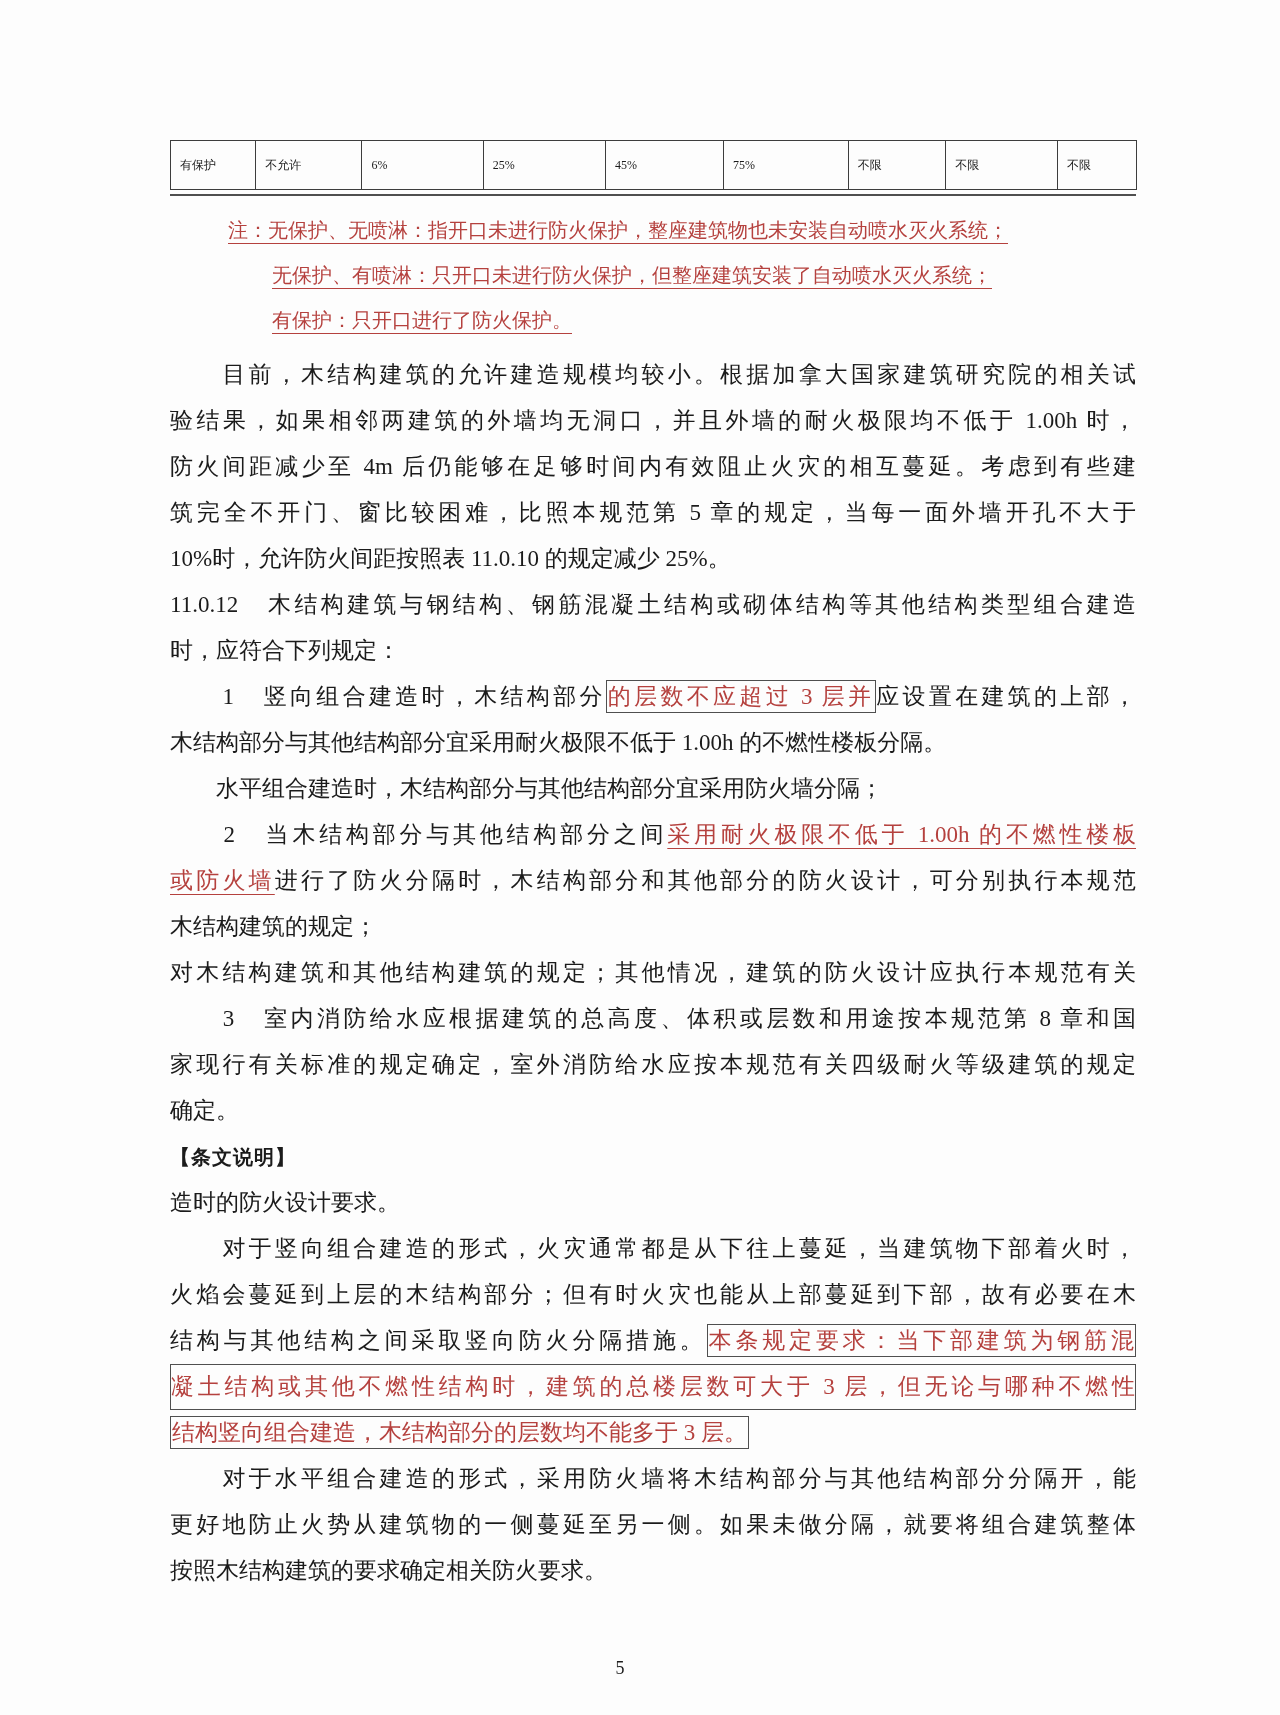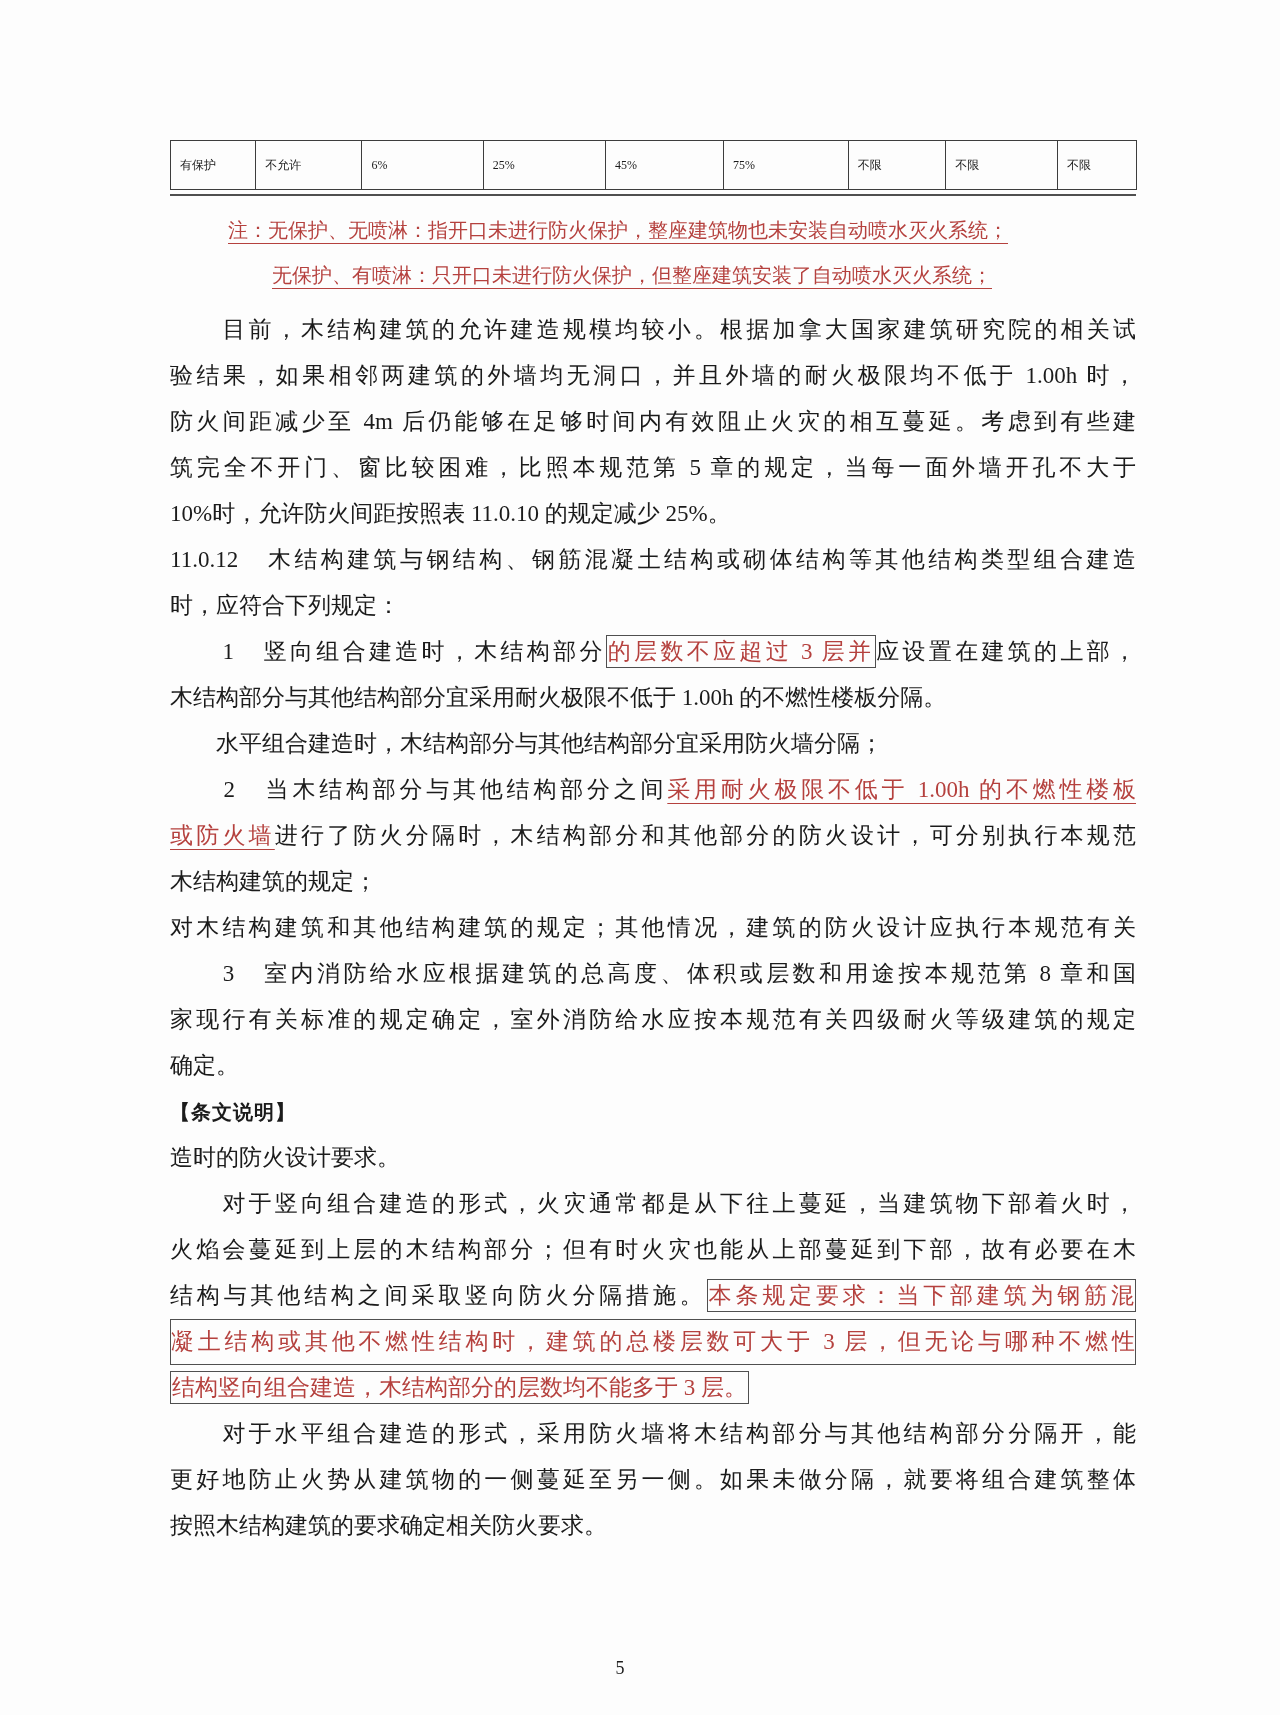--- a/index.html
+++ b/index.html
@@ -127,20 +127,21 @@
             <td style="width: 11.6%;">不限</td>
             <td style="width: 7.9%;">不限</td>
           </tr>
       </tbody>
     </table>
     <div class="tbl-underline"></div>
 
     <div class="notes" id="notes">
         <div class="note" style="padding-left: 58px;">注：无保护、无喷淋：指开口未进行防火保护，整座建筑物也未安装自动喷水灭火系统；</div>
         <div class="note" style="padding-left: 102px;">无保护、有喷淋：只开口未进行防火保护，但整座建筑安装了自动喷水灭火系统；</div>
+        <div class="note" style="padding-left: 102px;">有保护：只开口进行了防火保护。</div>
       </div>
 
     <div class="body-text" id="body-lines">
         <div class="bline fill"><span class="seg-n">　　目前，木结构建筑的允许建造规模均较小。根据加拿大国家建筑研究院的相关试</span></div>
         <div class="bline fill"><span class="seg-n">验结果，如果相邻两建筑的外墙均无洞口，并且外墙的耐火极限均不低于 1.00h 时，</span></div>
         <div class="bline fill"><span class="seg-n">防火间距减少至 4m 后仍能够在足够时间内有效阻止火灾的相互蔓延。考虑到有些建</span></div>
         <div class="bline fill"><span class="seg-n">筑完全不开门、窗比较困难，比照本规范第 5 章的规定，当每一面外墙开孔不大于</span></div>
         <div class="bline"><span class="seg-n">10%时，允许防火间距按照表 11.0.10 的规定减少 25%。</span></div>
         <div class="bline fill"><span class="seg-b">11.0.12</span><span class="seg-n">　木结构建筑与钢结构、钢筋混凝土结构或砌体结构等其他结构类型组合建造</span></div>
         <div class="bline"><span class="seg-n">时，应符合下列规定：</span></div>

